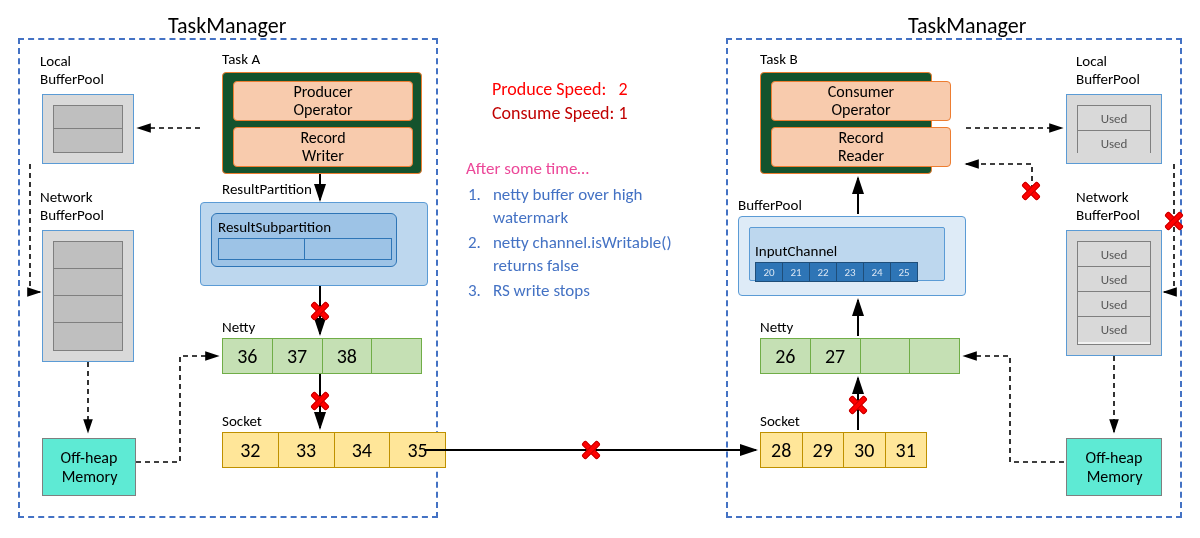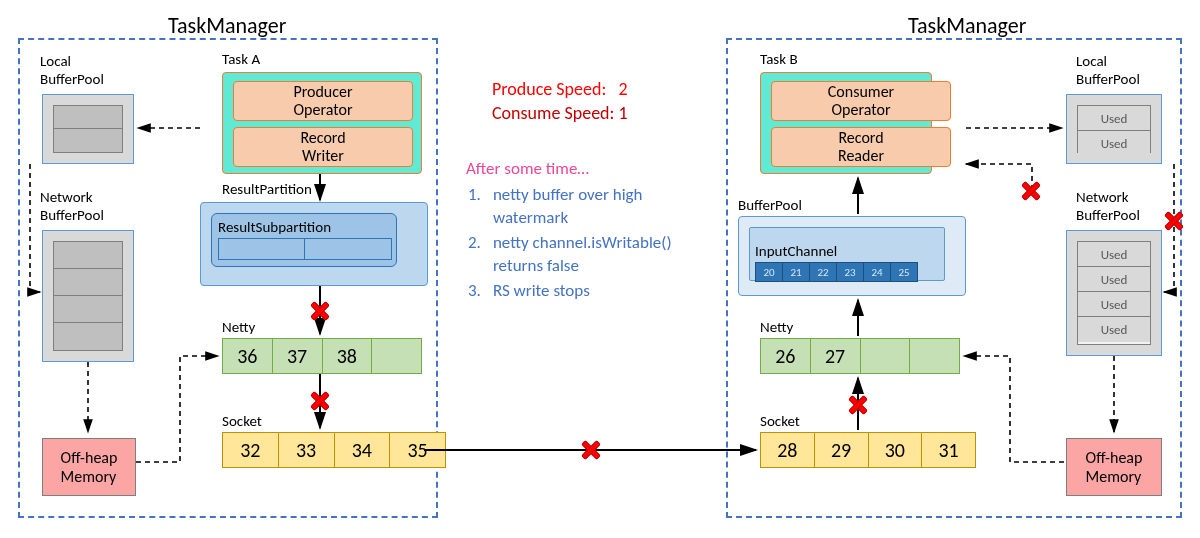--- a/index.html
+++ b/index.html
@@ -4,22 +4,22 @@
 <style>
 *{box-sizing:border-box;margin:0;padding:0;font-family:Calibri,Arial,sans-serif}
 body{background:#fff;width:1200px;height:538px;position:relative;overflow:hidden}
 .tm-box{position:absolute;border:2px dashed #4472c4;background:#fff}
 .tm-title{position:absolute;font-size:22px;color:#000;font-weight:400}
 .label{position:absolute;font-size:15px;color:#000}
 .pool-box{position:absolute;background:#d9d9d9;border:1.5px solid #5b9bd5}
 .pool-inner{position:absolute;background:#bfbfbf;border:1.5px solid #7f7f7f}
 .slot{border-bottom:1.5px solid #7f7f7f;height:25%}
 .slot2{border-bottom:1.5px solid #7f7f7f;height:50%}
-.offheap{position:absolute;background:#fca5a5;border:1.5px solid #7f7f7f;display:flex;align-items:center;justify-content:center;text-align:left;font-size:16px;line-height:1.2}
-.task-outer{position:absolute;background:#5eead4;border:1.5px solid #ed7d31;border-radius:4px}
+.offheap{position:absolute;background:#5eead4;border:1.5px solid #7f7f7f;display:flex;align-items:center;justify-content:center;text-align:right;font-size:16px;line-height:1.2}
+.task-outer{position:absolute;background:#14532d;border:1.5px solid #ed7d31;border-radius:4px}
 .task-inner{position:absolute;background:#f8cbad;border:1.5px solid #ed7d31;border-radius:4px;display:flex;align-items:center;justify-content:center;text-align:center;font-size:16px;line-height:1.15}
 .resultpart{position:absolute;background:#bdd7ee;border:1.5px solid #5b9bd5;border-radius:4px}
 .resultsub{position:absolute;background:#9dc3e6;border:1.5px solid #2e75b6;border-radius:6px;padding:4px 6px;font-size:15px}
 .sub-slots{display:flex;height:22px;margin-top:2px}
 .sub-slots>div{flex:1;background:#9dc3e6;border:1.5px solid #2e75b6;margin-right:-1.5px}
 .inputgate{position:absolute;background:#deebf7;border:1.5px solid #5b9bd5;border-radius:4px}
 .inputch{position:absolute;background:#bdd7ee;border:1.5px solid #5b9bd5;border-radius:2px;padding:14px 5px;font-size:15px}
 .ic-cells{display:flex;margin-top:2px}
 .ic-cells>div{width:28px;height:20px;background:#2e75b6;color:#d9e5f3;border:1px solid #1f4e79;font-size:11px;display:flex;align-items:center;justify-content:center;margin-right:-1px}
 .netty-box{position:absolute;background:#c5e0b4;border:1.5px solid #70ad47;display:flex}
@@ -155,21 +155,21 @@
 
 <div class="label" style="left:760px;top:318px">Netty</div>
 <div class="netty-box" style="left:760px;top:338px;width:200px;height:36px">
   <div>26</div>
   <div>27</div>
   <div></div>
   <div></div>
 </div>
 
 <div class="label" style="left:760px;top:412px">Socket</div>
-<div class="socket-box" style="left:760px;top:432px;width:216px;height:36px">
+<div class="socket-box" style="left:760px;top:432px;width:167px;height:36px">
   <div>28</div>
   <div>29</div>
   <div>30</div>
   <div>31</div>
 </div>
 
 <div class="label" style="left:1076px;top:52px;white-space:pre-line">Local
 BufferPool</div>
 <div class="pool-box" style="left:1066px;top:94px;width:96px;height:70px">
   <div class="used-pool" style="left:10px;top:10px;right:10px;bottom:10px">

